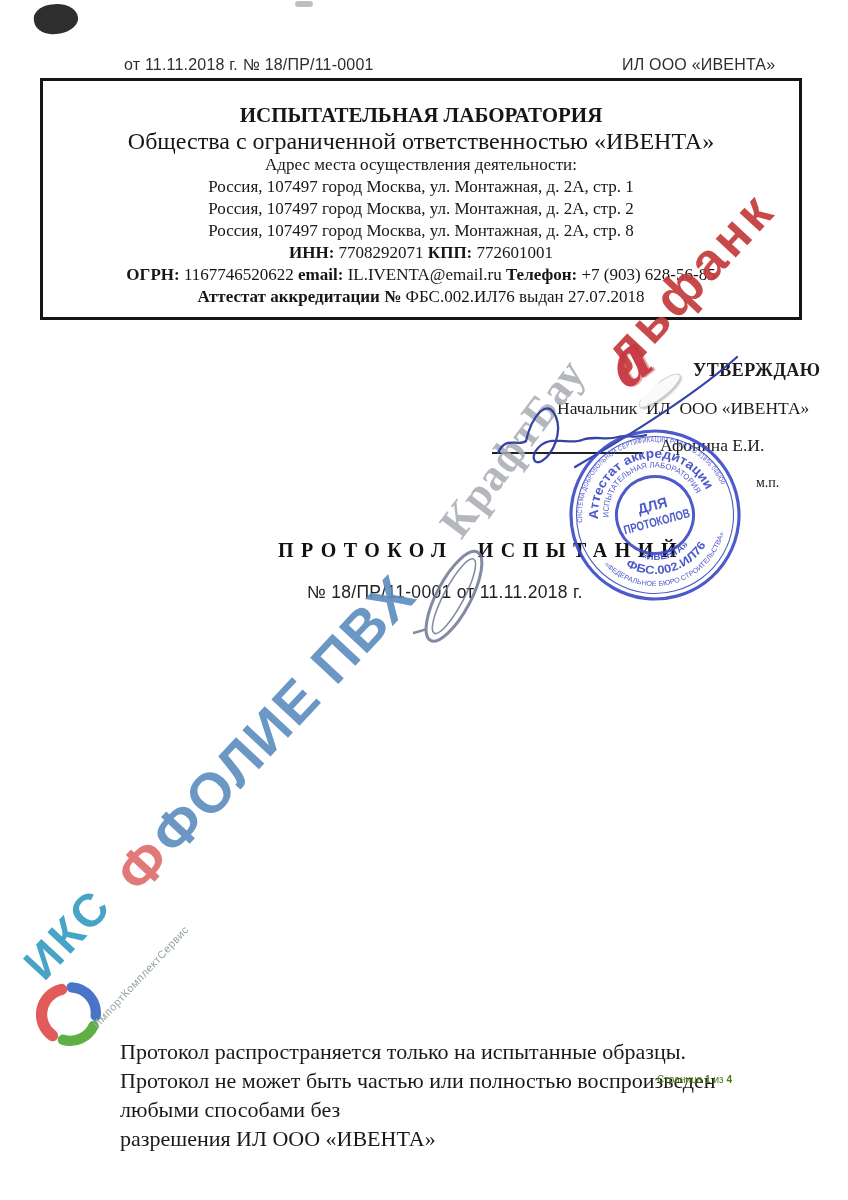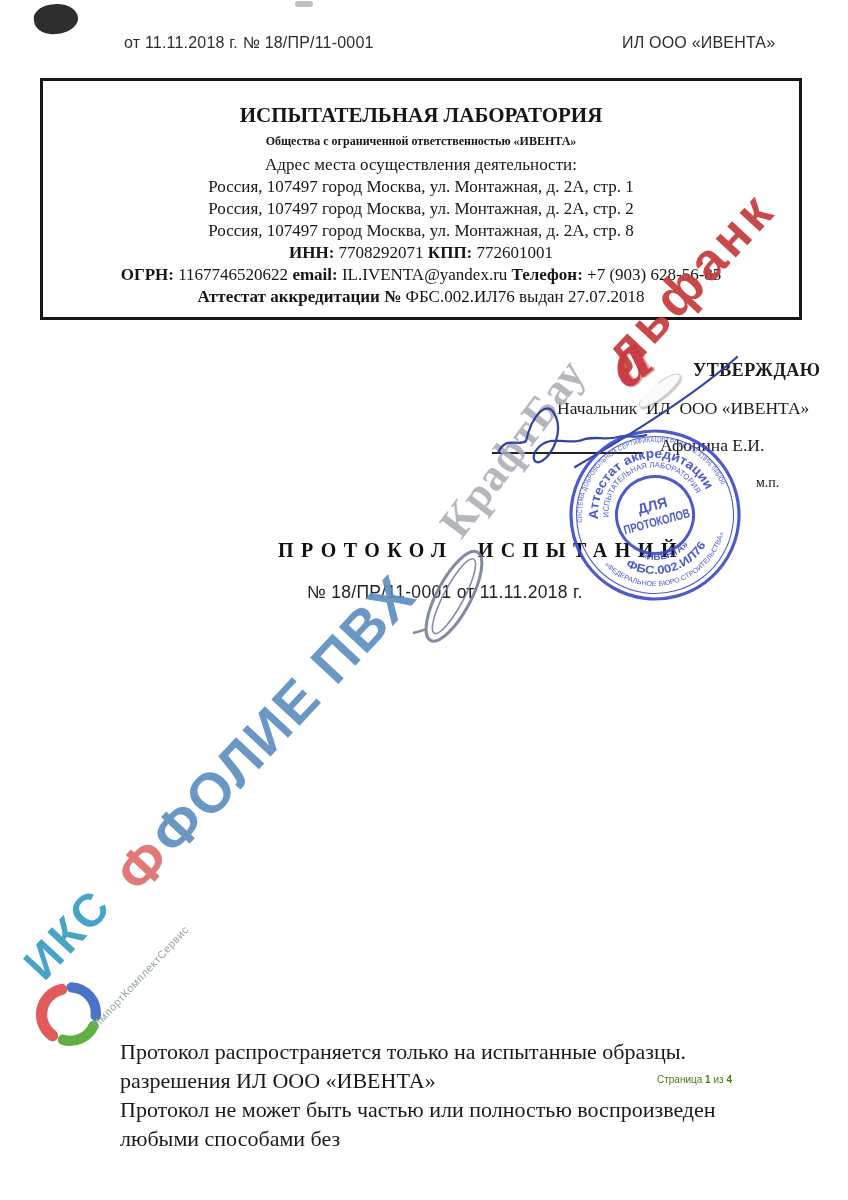--- a/index.html
+++ b/index.html
@@ -3,31 +3,31 @@
 <meta charset="utf-8">
 <style>
   html,body{margin:0;padding:0;background:#e8e8e8;}
   .page{position:relative;width:848px;height:1200px;margin:0 auto;background:#ffffff;
         overflow:hidden;font-family:"Liberation Serif","DejaVu Serif",serif;color:#1b1b1b;}
   .abs{position:absolute;}
   .sans{font-family:"Liberation Sans","DejaVu Sans",sans-serif;}
   .ws-pre{white-space:pre;margin-left:20px;}
 
   
-  .hdr{top:34px;font-size:16px;color:#2e2e2e;letter-spacing:.2px;text-align:right;}
+  .hdr{top:56px;font-size:16px;color:#2e2e2e;letter-spacing:.2px;text-align:right;}
   .hdr-left{left:124px;}
   .hdr-right{left:622px;}
 
   
   .lab-box{left:40px;top:78px;width:762px;height:242px;border:3px solid #151515;
            display:flex;flex-direction:column;align-items:center;justify-content:flex-start;
            padding-top:21px;box-sizing:border-box;text-align:center;}
   .lab-box .ln{line-height:22px;font-size:17px;color:#161616;}
   .lab-box .t1{font-size:21px;font-weight:bold;line-height:26px;}
-  .lab-box .t2{font-size:12px;font-weight:bold;line-height:26px;}
+  .lab-box .t2{font-size:24px;font-weight:normal;line-height:26px;}
   .lab-box b{font-weight:bold;}
 
   
   .approve{left:668px;top:360px;font-size:18px;font-weight:bold;letter-spacing:.5px;margin-left:25px;}
   .position-line{left:537px;top:398px;font-size:17.5px;}
   .signer{left:660px;top:435px;font-size:17.5px;}
   .seal-mark{left:756px;top:475px;font-size:14px;}
   .sig-underline{left:492px;top:452px;width:150px;height:2px;background:#222;}
 
   
@@ -96,21 +96,21 @@
     <div class="ln">
       <b>ИНН:</b>
       <span>7708292071</span>
       <b>КПП:</b>
       <span>772601001</span>
     </div>
     <div class="ln">
       <b>ОГРН:</b>
       <span>1167746520622</span>
       <b>email:</b>
-      <span>IL.IVENTA@yandex.ru</span>
+      <span>IL.IVENTA@email.ru</span>
       <b>Телефон:</b>
       <span>+7 (903) 628-56-85</span>
     </div>
     <div class="ln">
       <b>Аттестат аккредитации №</b>
       <span>ФБС.002.ИЛ76 выдан 27.07.2018</span>
     </div>
   </div>
 
   <div class="abs approve">УТВЕРЖДАЮ</div>
@@ -192,22 +192,22 @@
           <textPath href="#pBotOrg" startOffset="50%" text-anchor="middle" lengthAdjust="spacingAndGlyphs" textLength="52">«ИВЕНТА»</textPath>
         </text>
         <text x="117" y="112" font-size="14" font-weight="bold" text-anchor="middle">ДЛЯ</text>
         <text x="117" y="128" font-size="12.5" font-weight="bold" text-anchor="middle" lengthAdjust="spacingAndGlyphs" textLength="68">ПРОТОКОЛОВ</text>
       </g>
     </g>
   </svg>
 
   <div class="abs note">
     <div>Протокол распространяется только на испытанные образцы.</div>
+    <div>Протокол не может быть частью или полностью воспроизведен любыми способами без</div>
     <div>разрешения ИЛ ООО «ИВЕНТА»</div>
-    <div>Протокол не может быть частью или полностью воспроизведен любыми способами без</div>
   </div>
 
   <div class="abs pagination sans">
     <span>Страница</span>
     <b>1</b>
     <span>из</span>
     <b>4</b>
   </div>
 
 </div>

